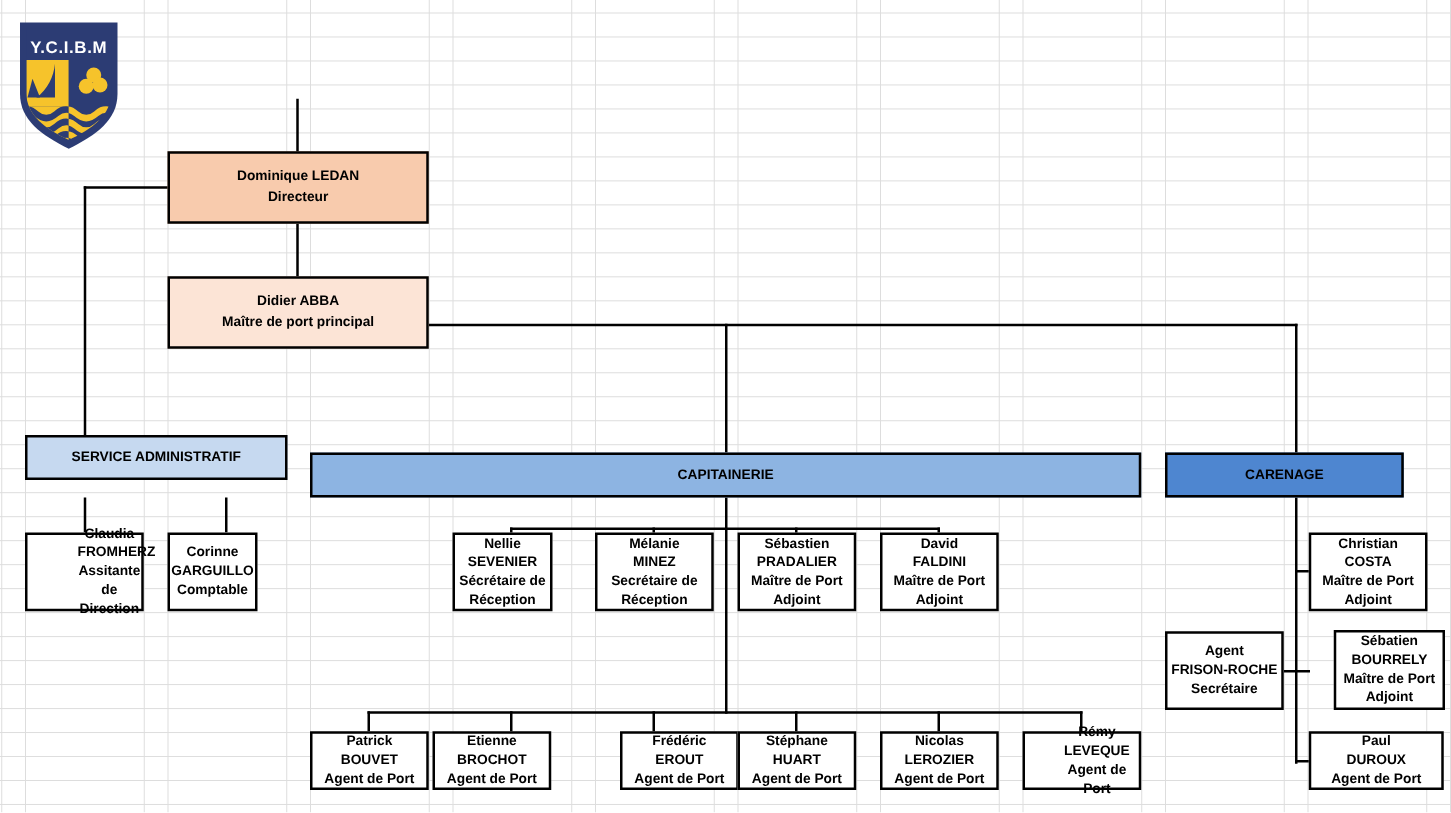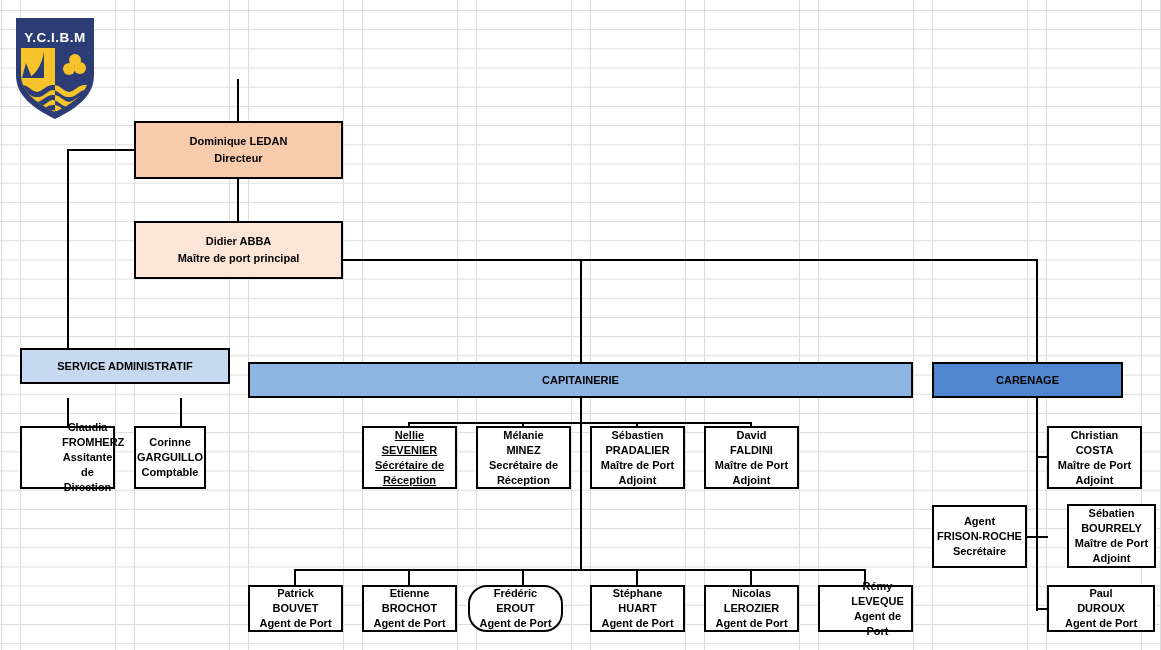--- a/index.html
+++ b/index.html
@@ -140,21 +140,21 @@
 FROMHERZ
 Assitante de
 Direction</span>
   </div>
   <div class="box person" style="left:134px; top:426px; width:72px; height:63px;">
     <span class="txt">Corinne
 GARGUILLO
 Comptable</span>
   </div>
 
-  <div class="box person" style="left:362px; top:426px; width:95px; height:63px;text-decoration:underline;">
+  <div class="box person" style="left:362px; top:426px; width:80px; height:63px;">
     <span class="txt">Nellie
 SEVENIER
 Sécrétaire de
 Réception</span>
   </div>
   <div class="box person" style="left:476px; top:426px; width:95px; height:63px;">
     <span class="txt">Mélanie
 MINEZ
 Secrétaire de
 Réception</span>
@@ -193,26 +193,26 @@
     <span class="txt">Paul
 DUROUX
 Agent de Port</span>
   </div>
 
   <div class="box person" style="left:248px; top:585px; width:95px; height:47px;">
     <span class="txt">Patrick
 BOUVET
 Agent de Port</span>
   </div>
-  <div class="box person" style="left:362px; top:585px; width:95px; height:47px;">
+  <div class="box person" style="left:346px; top:585px; width:95px; height:47px;">
     <span class="txt">Etienne
 BROCHOT
 Agent de Port</span>
   </div>
-  <div class="box person" style="left:468px; top:585px; width:95px; height:47px;border-radius:19px;">
+  <div class="box person" style="left:496px; top:585px; width:95px; height:47px;">
     <span class="txt">Frédéric
 EROUT
 Agent de Port</span>
   </div>
   <div class="box person" style="left:590px; top:585px; width:95px; height:47px;">
     <span class="txt">Stéphane
 HUART
 Agent de Port</span>
   </div>
   <div class="box person" style="left:704px; top:585px; width:95px; height:47px;">

